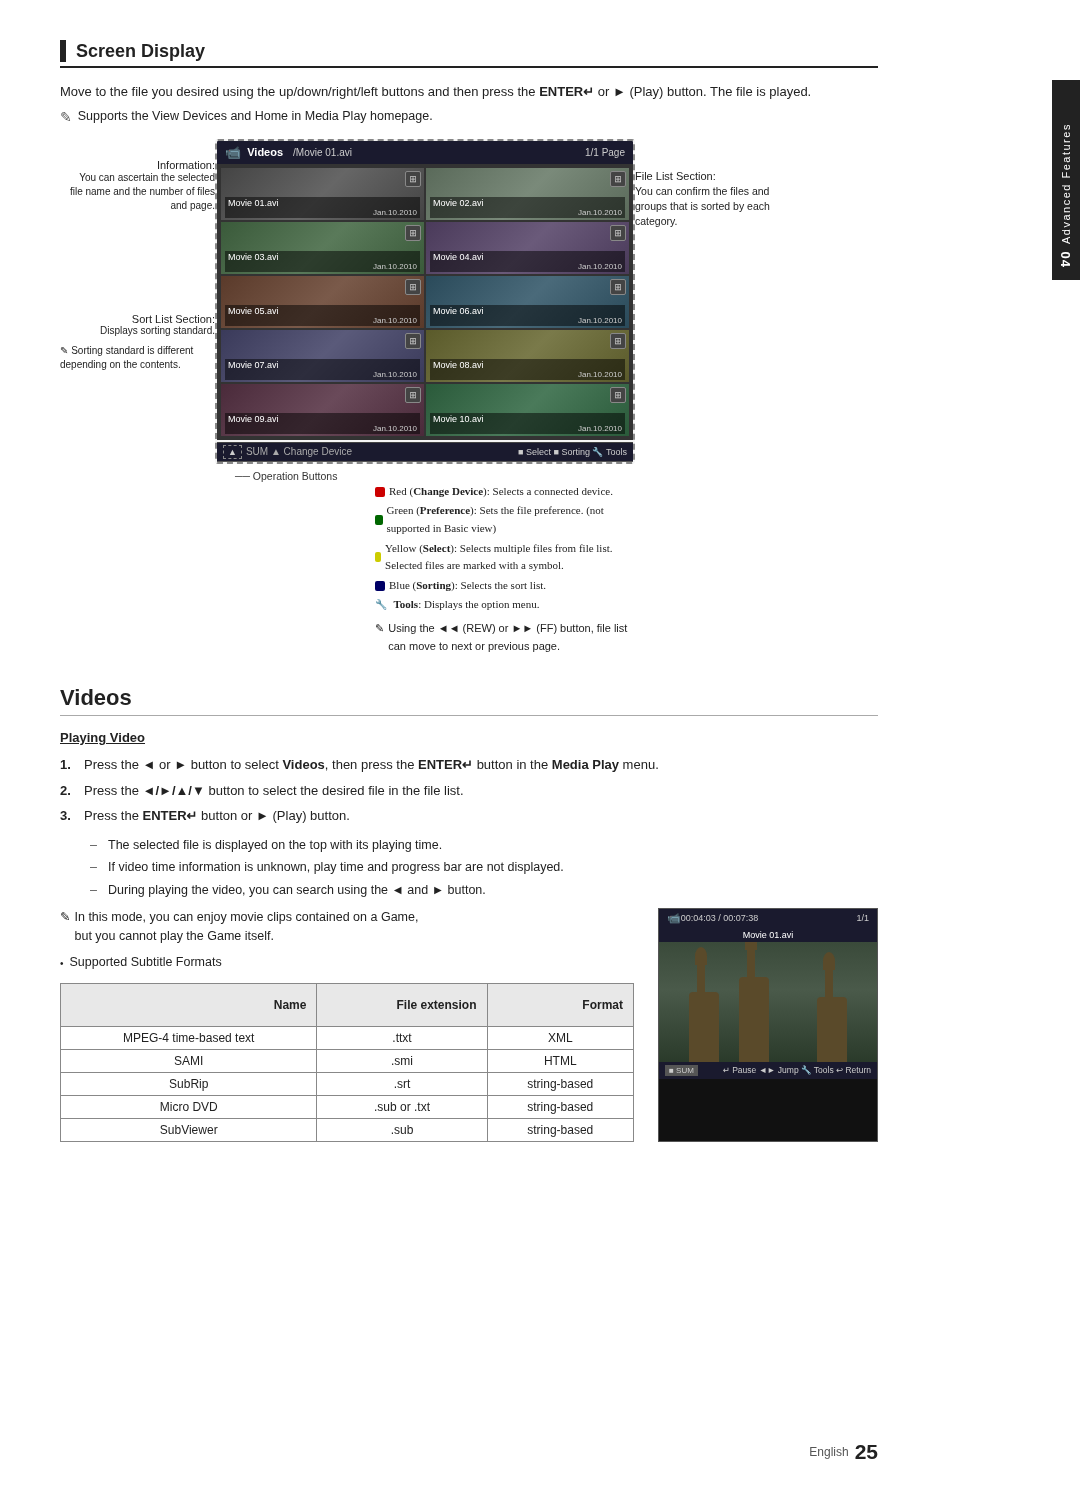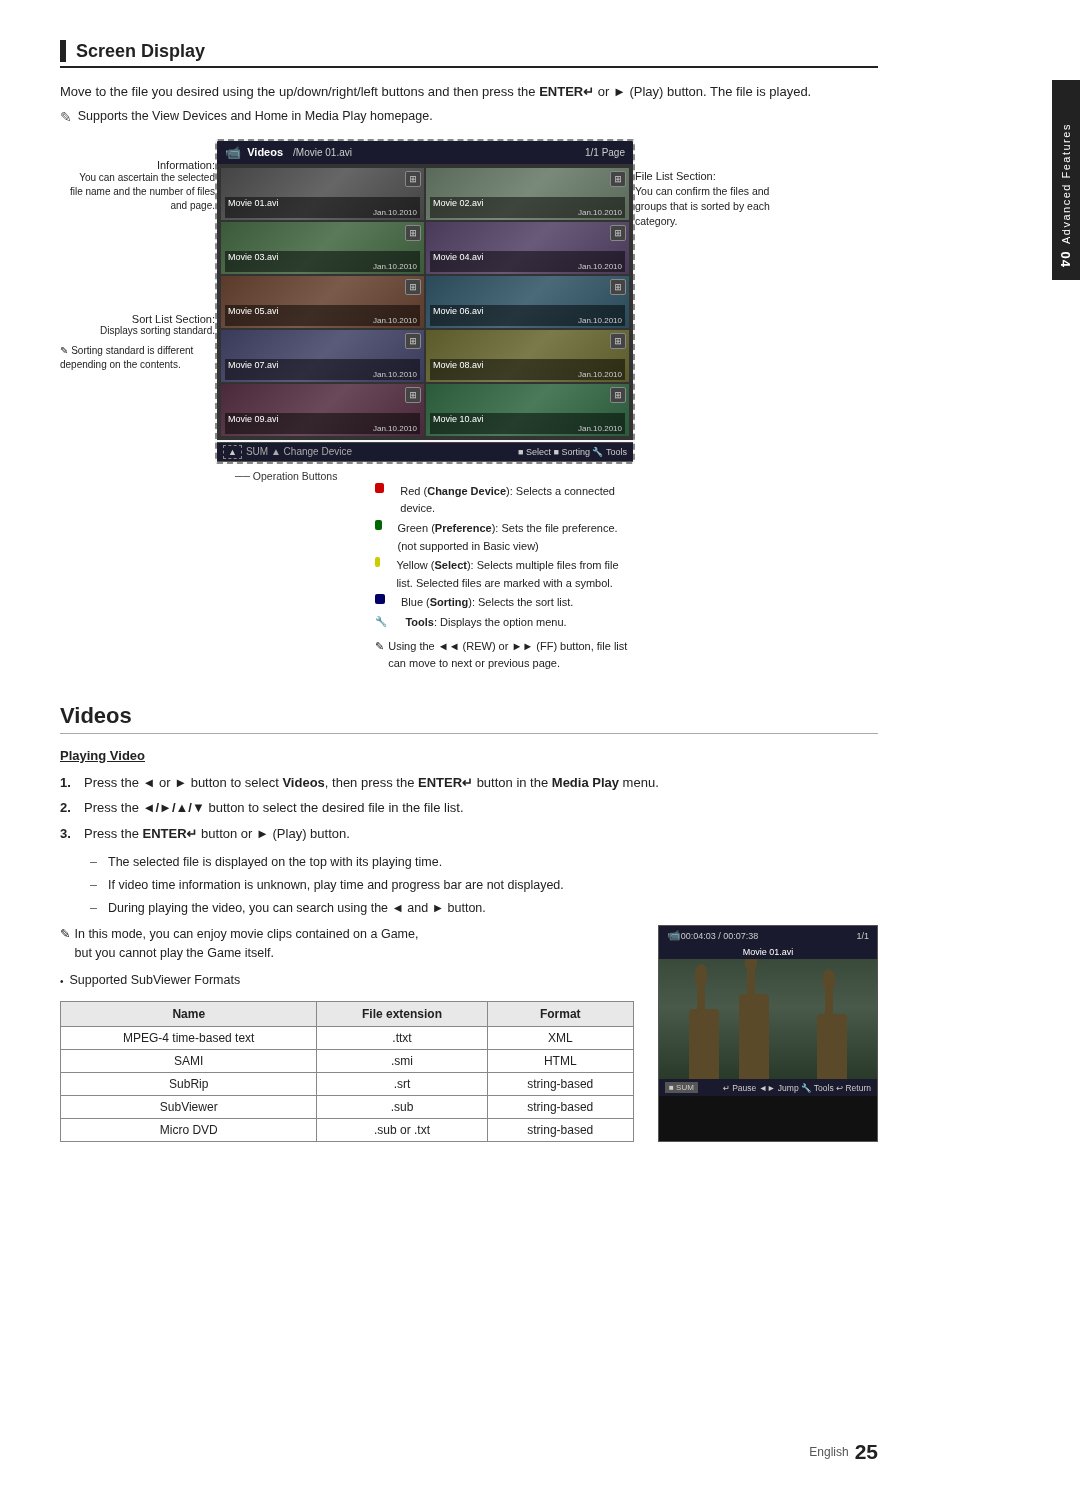--- a/index.html
+++ b/index.html
@@ -206,24 +206,25 @@
       margin-bottom: 20px;
       font-size: 11px;
       line-height: 1.6;
     }
     .op-list {
       list-style: none;
       padding: 0;
     }
     .op-list li {
       display: flex;
-      align-items: flex-start;
-      gap: 16px;
+      align-items: center;
+      gap: 4px;
       margin-bottom: 2px;
       font-size: 11px;
+      font-family: Liberation Serif, serif;
     }
     .op-bold { font-weight: bold; }
 
     .op-note {
       margin-top: 6px;
       font-size: 11px;
       display: flex;
       align-items: flex-start;
       gap: 4px;
     }
@@ -305,23 +306,23 @@
       margin-bottom: 6px;
     }
     .subtitle-table {
       border-collapse: collapse;
       width: 100%;
       font-size: 12px;
     }
     .subtitle-table th {
       border: 1px solid #888;
       background: #e8e8e8;
-      padding: 5px 10px;
+      padding: 14px 10px;
       font-weight: bold;
-      text-align: center;
+      text-align: right;
     }
     .subtitle-table td {
       border: 1px solid #888;
       padding: 4px 10px;
       text-align: center;
     }
 
     
     .video-screenshot {
       width: 220px;
@@ -670,21 +671,21 @@
   </ul>
 
   <div class="bottom-area">
     <div class="bottom-left">
       <div class="note-mode">
         <span>✎</span>
         <span>In this mode, you can enjoy movie clips contained on a Game,<br>but you cannot play the Game itself.</span>
       </div>
       <div style="display:flex; align-items:flex-start; gap:6px; margin-bottom:8px;">
         <span class="dot-bullet">•</span>
-        <span class="subtitle-label">Supported SubViewer Formats</span>
+        <span class="subtitle-label">Supported Subtitle Formats</span>
       </div>
       <table class="subtitle-table">
         <thead>
           <tr>
             <th>Name</th>
             <th>File extension</th>
             <th>Format</th>
           </tr>
         </thead>
         <tbody>
@@ -697,27 +698,27 @@
             <td>SAMI</td>
             <td>.smi</td>
             <td>HTML</td>
           </tr>
           <tr>
             <td>SubRip</td>
             <td>.srt</td>
             <td>string-based</td>
           </tr>
           <tr>
-            <td>SubViewer</td>
-            <td>.sub</td>
+            <td>Micro DVD</td>
+            <td>.sub or .txt</td>
             <td>string-based</td>
           </tr>
           <tr>
-            <td>Micro DVD</td>
-            <td>.sub or .txt</td>
+            <td>SubViewer</td>
+            <td>.sub</td>
             <td>string-based</td>
           </tr>
         </tbody>
       </table>
     </div>
 
     <div class="video-screenshot">
       <div class="vs-header">
         <span class="vs-header-icon">📹</span>
         <span>00:04:03 / 00:07:38</span>

